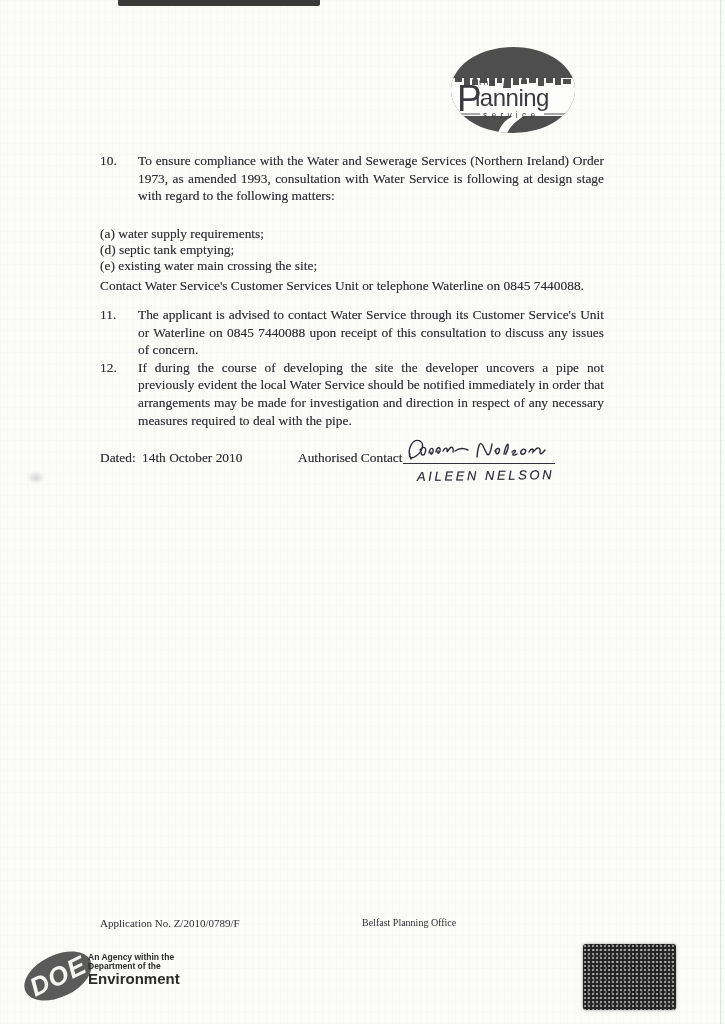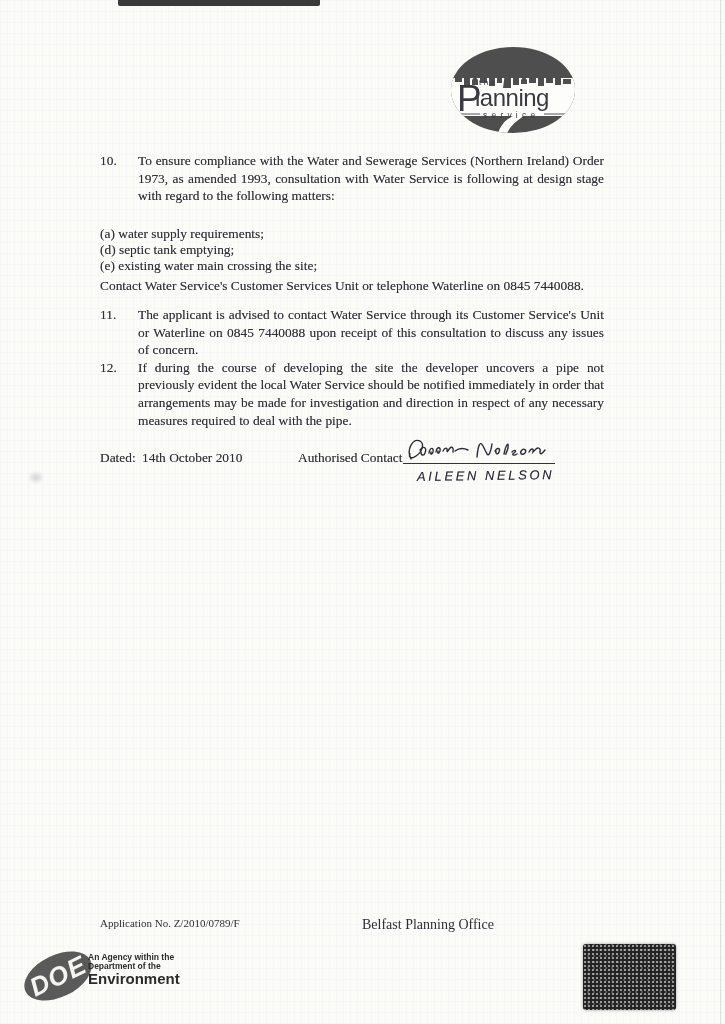--- a/index.html
+++ b/index.html
@@ -48,21 +48,21 @@
   .sig-line{border-bottom:1.2px solid #33333b;height:28px;}
   .sig-printed{
     margin:3px 0 0 14px;
     font-family:"Liberation Sans",sans-serif;font-style:italic;
     font-size:13px;letter-spacing:2.6px;color:#2c2c38;
     transform:rotate(-0.8deg);white-space:nowrap;
   }
 
   
   .footer-appno{position:absolute;left:100px;top:917px;font-size:11px;}
-  .footer-office{position:absolute;left:362px;top:917px;font-size:14px;}
+  .footer-office{position:absolute;left:362px;top:917px;font-size:10px;}
 
   
   .doe-logo{position:absolute;left:14px;top:938px;width:170px;height:72px;}
 
   
   .stamp{position:absolute;left:583px;top:944px;width:93px;height:66px;
     background-color:#242424;
     background-image:
       radial-gradient(circle, rgba(252,252,250,0.55) 0.7px, transparent 1.15px),
       radial-gradient(circle, rgba(215,215,215,0.33) 0.6px, transparent 1px);

